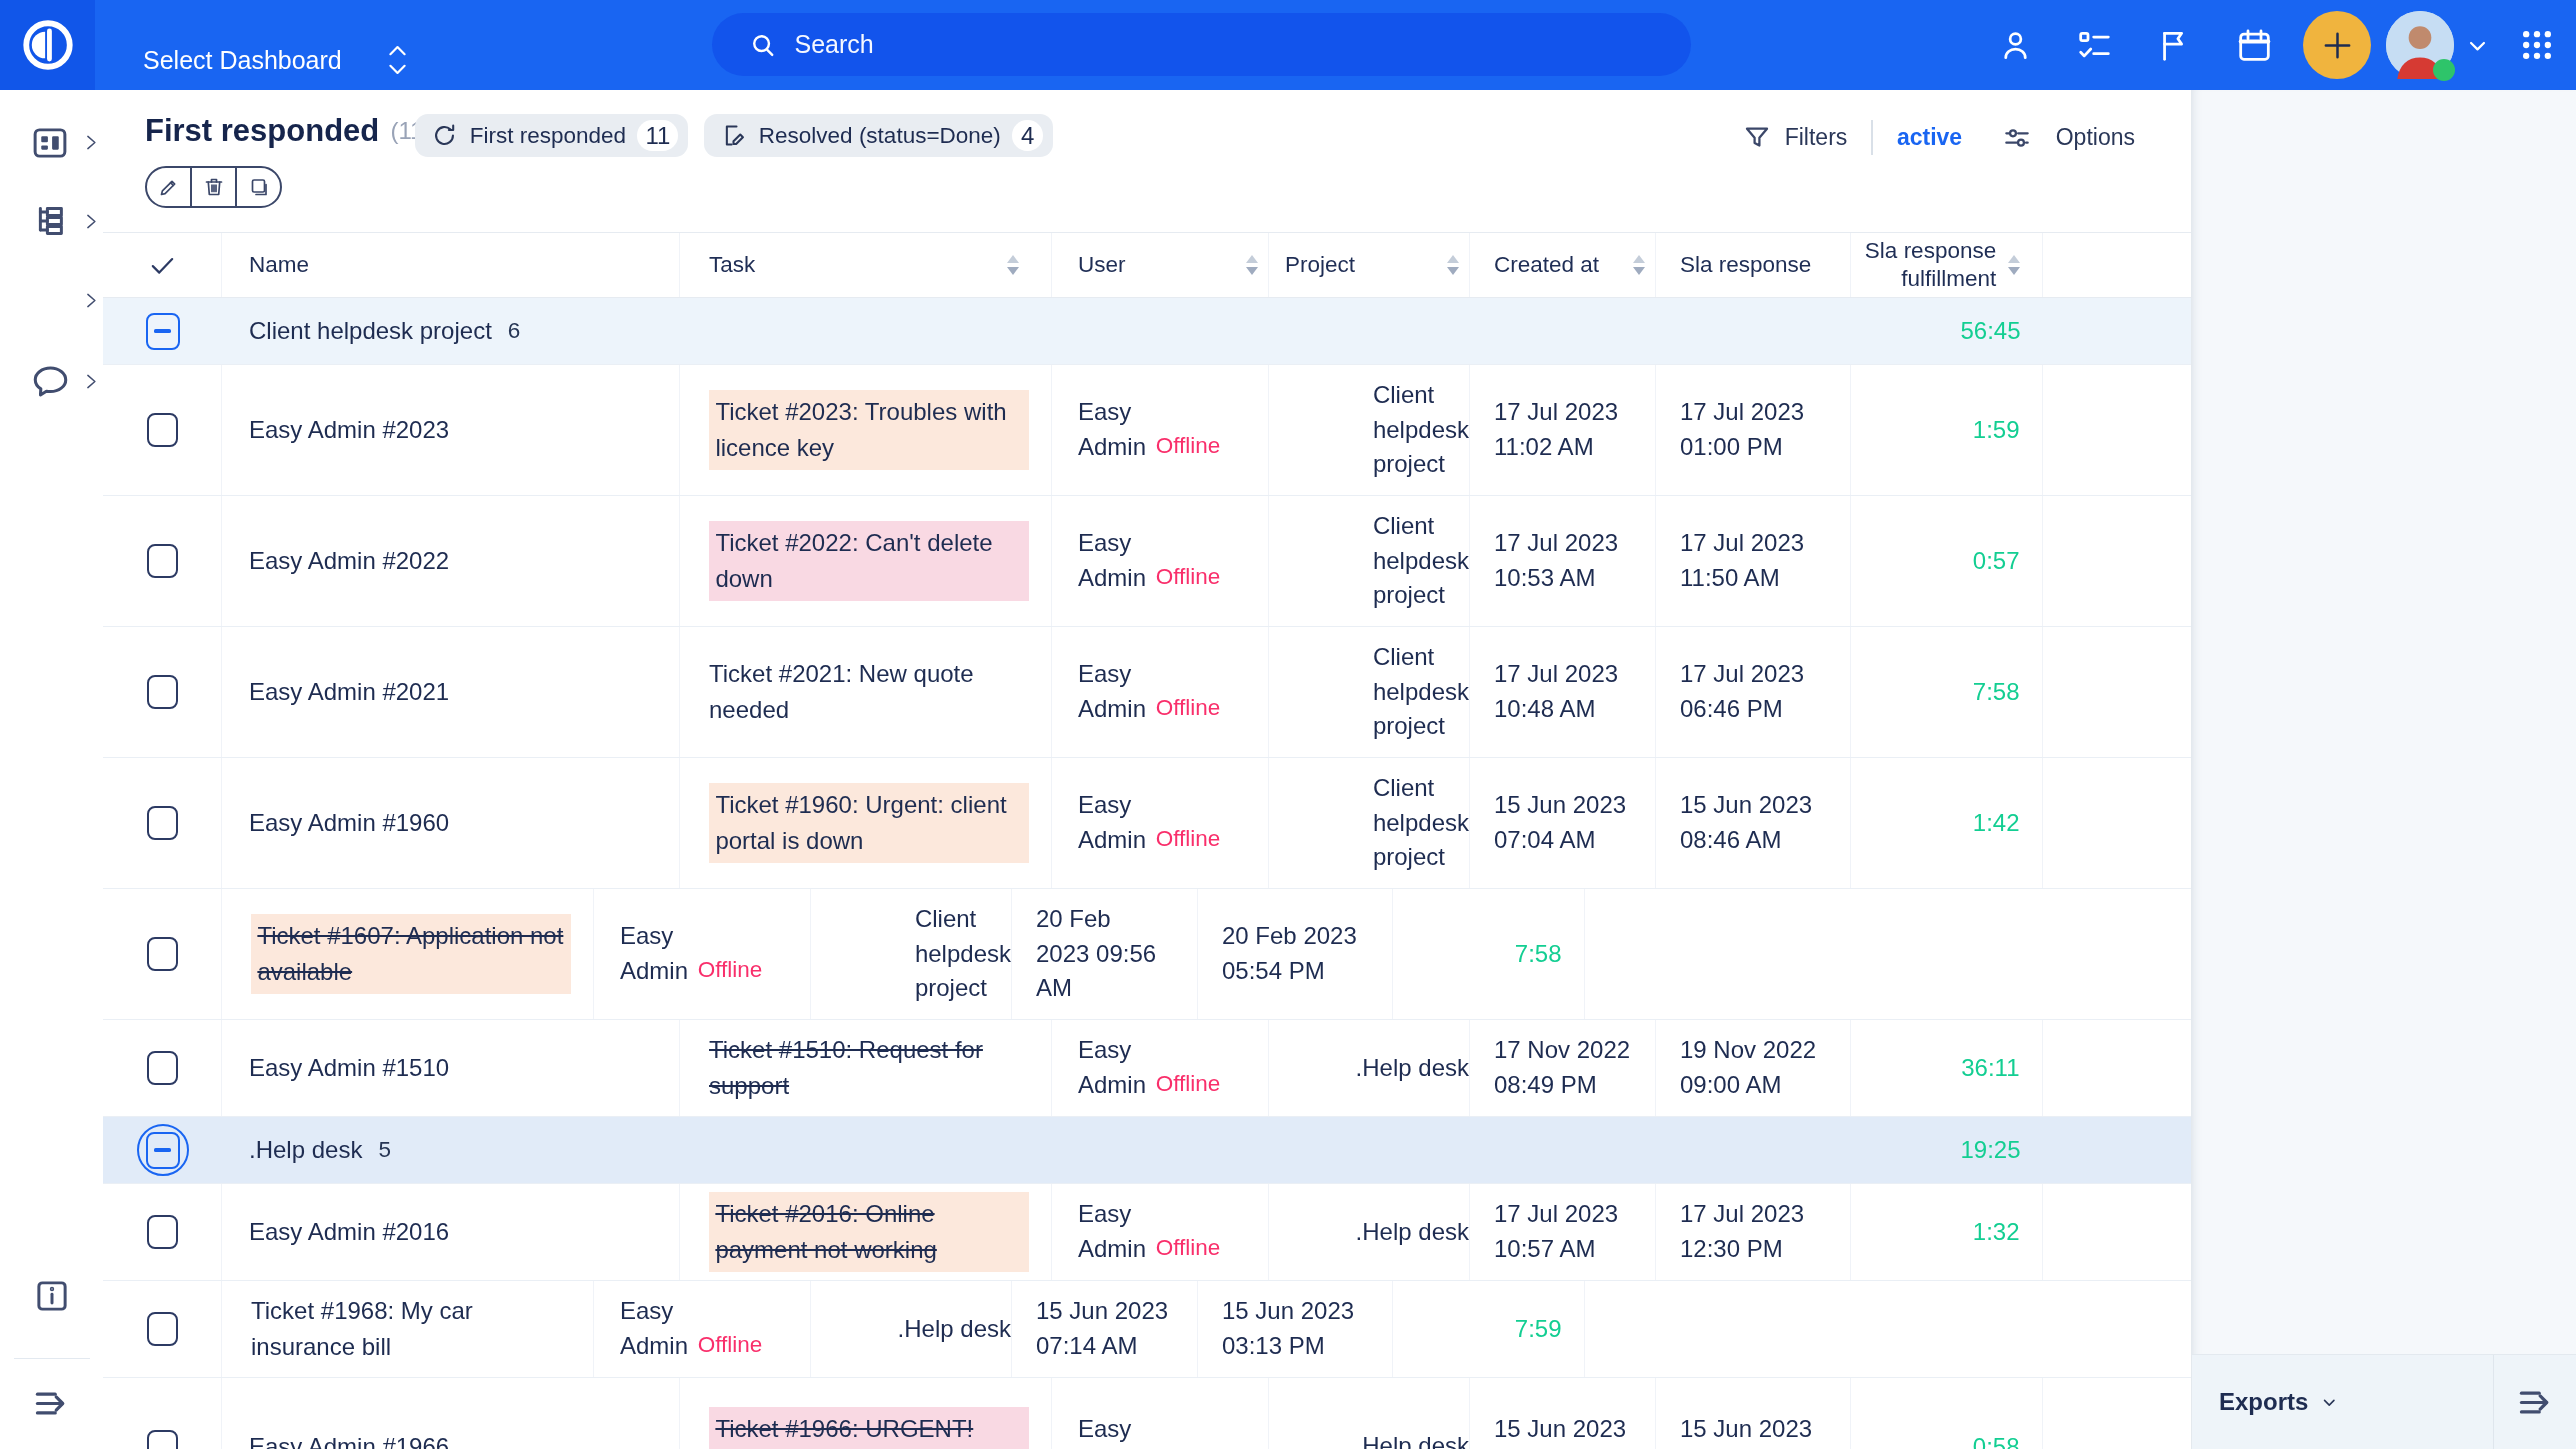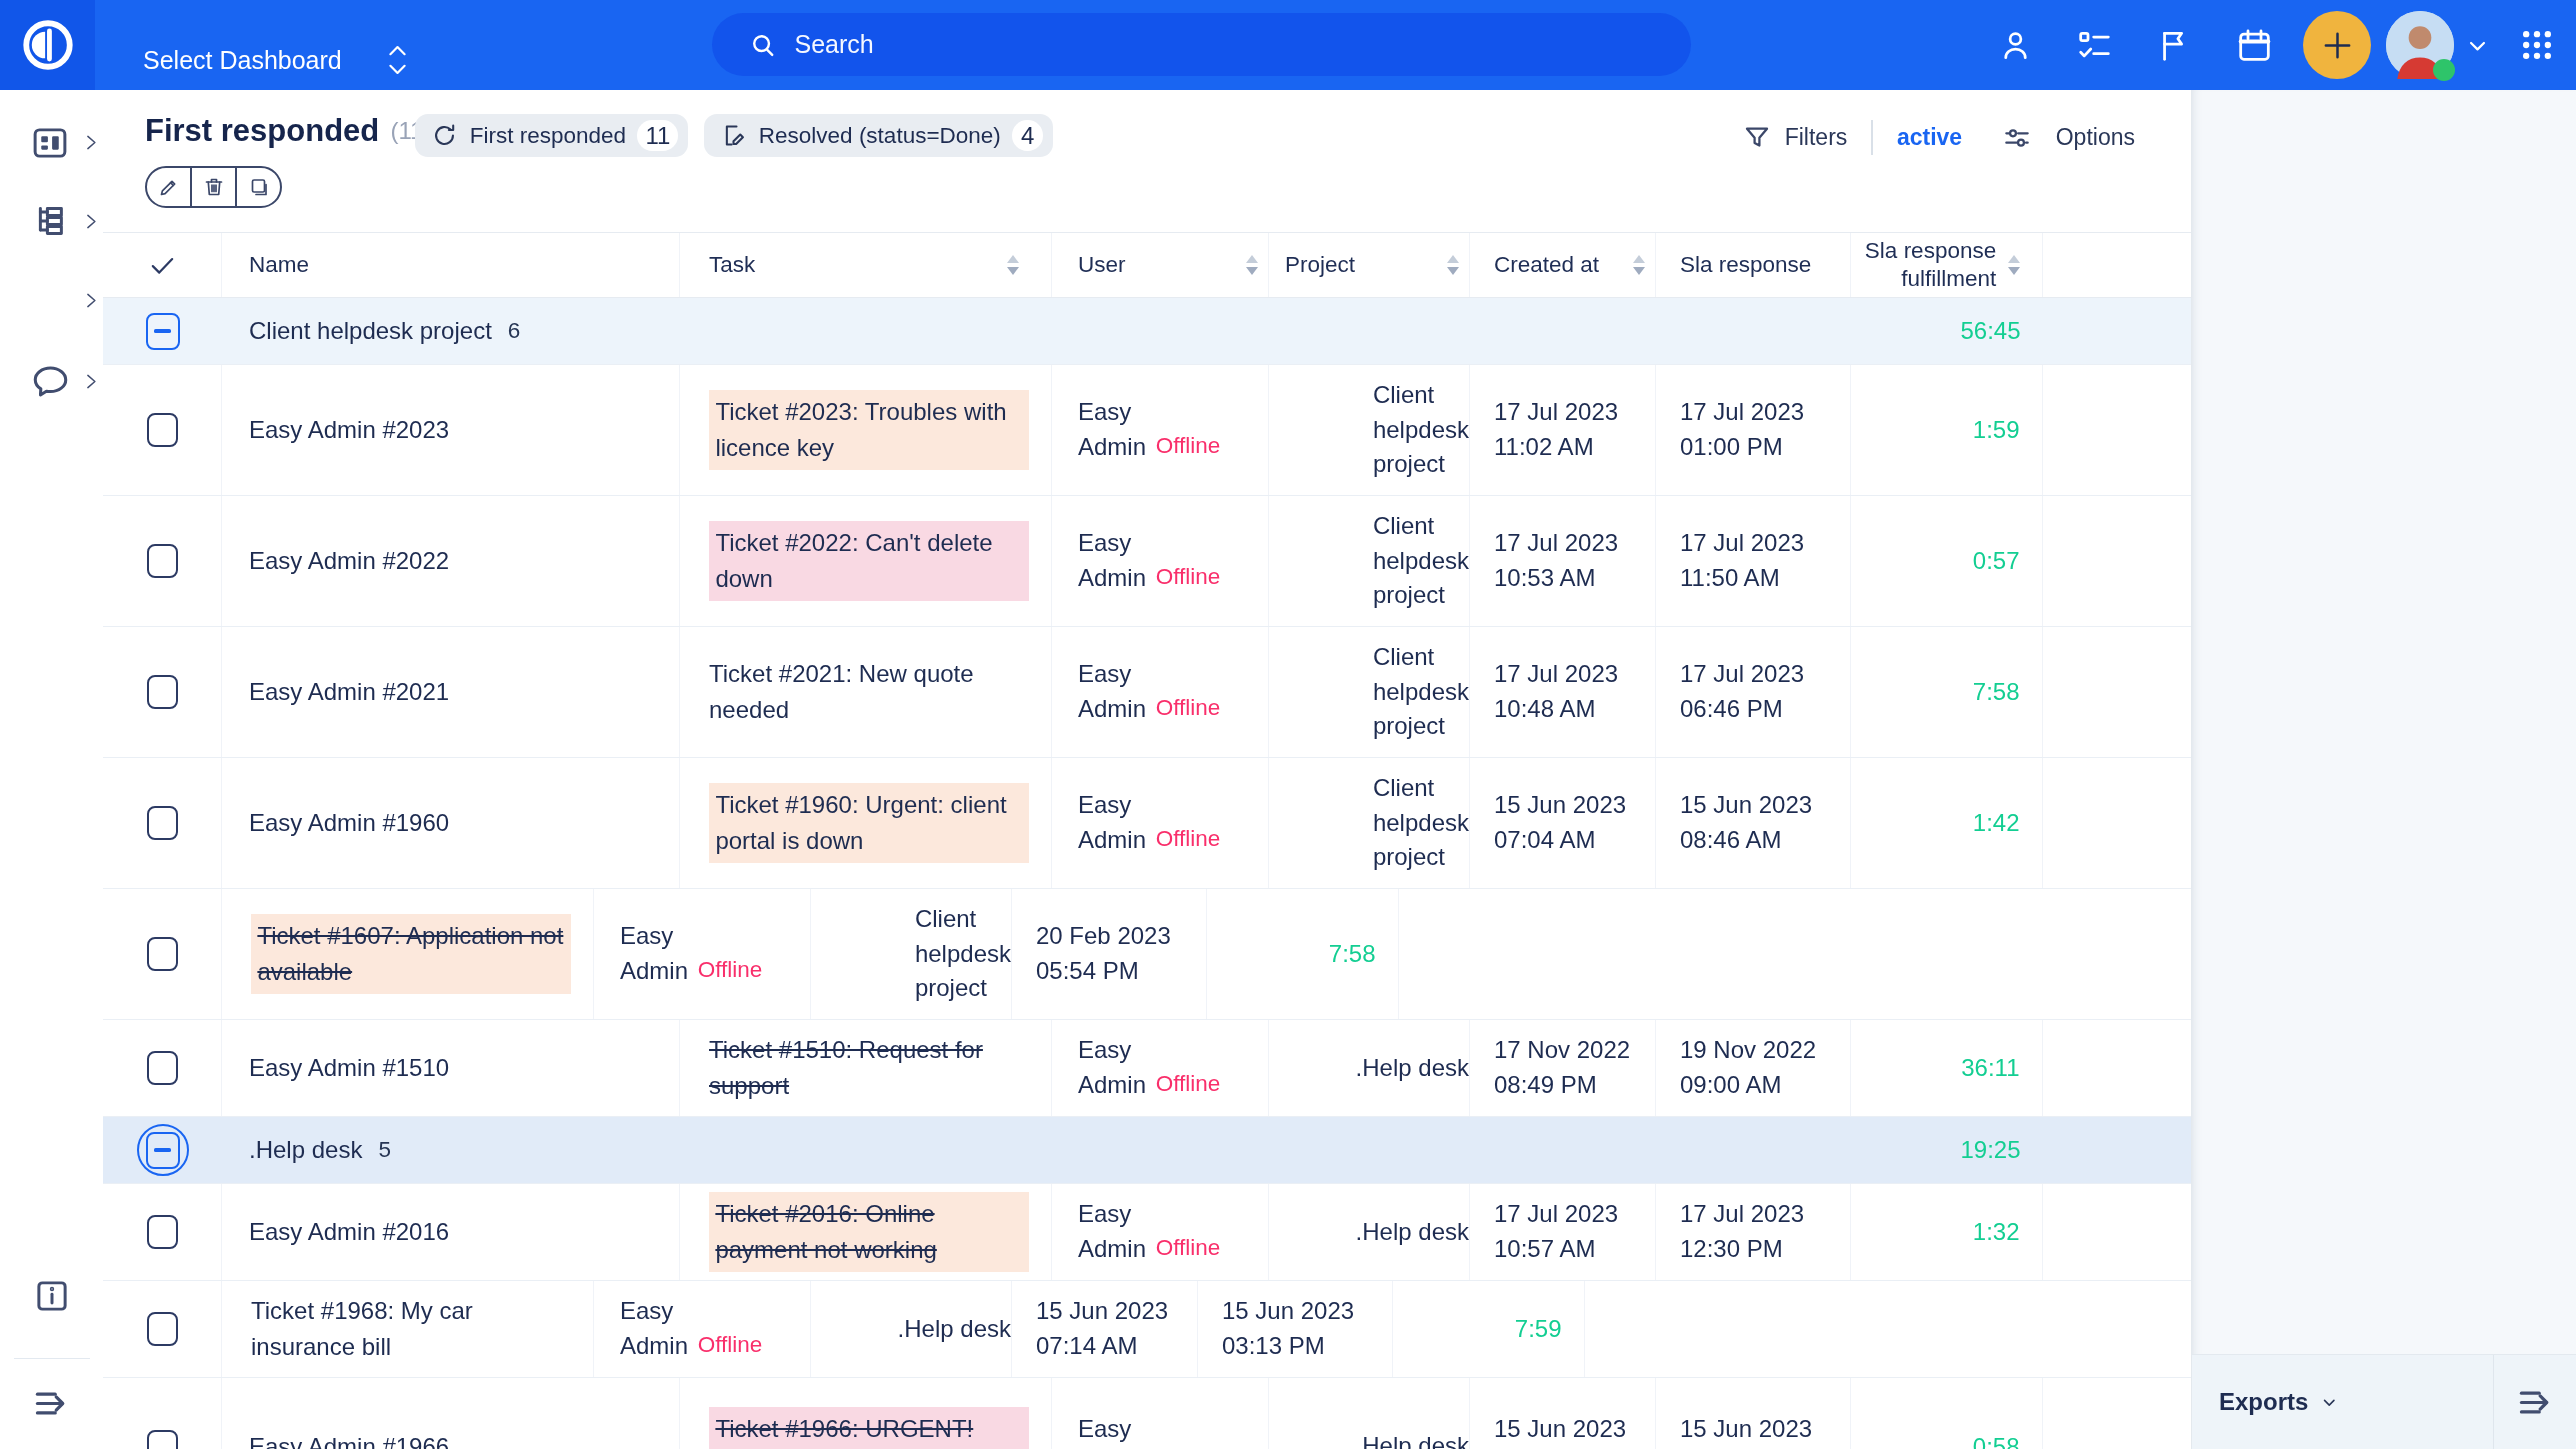--- a/index.html
+++ b/index.html
@@ -553,20 +553,25 @@
             </div>
             <div class="td c3">
               <span><span class="pre">Easy
 Admin</span><span class="offline">Offline</span></span>
             </div>
             <div class="td c4">
               <span class="pre">Client
 helpdesk
 project</span>
             </div>
+            <div class="td c5">
+              <span class="pre">20 Feb
+2023 09:56
+AM</span>
+            </div>
             <div class="td c6">
               <span class="pre">20 Feb 2023
 05:54 PM</span>
             </div>
             <div class="td c7 grn fulfill">7:58</div>
             <div class="td cfill"></div>
           </div>
           <div class="trow short">
             <div class="td c0">
               <div class="chkbox"></div>

